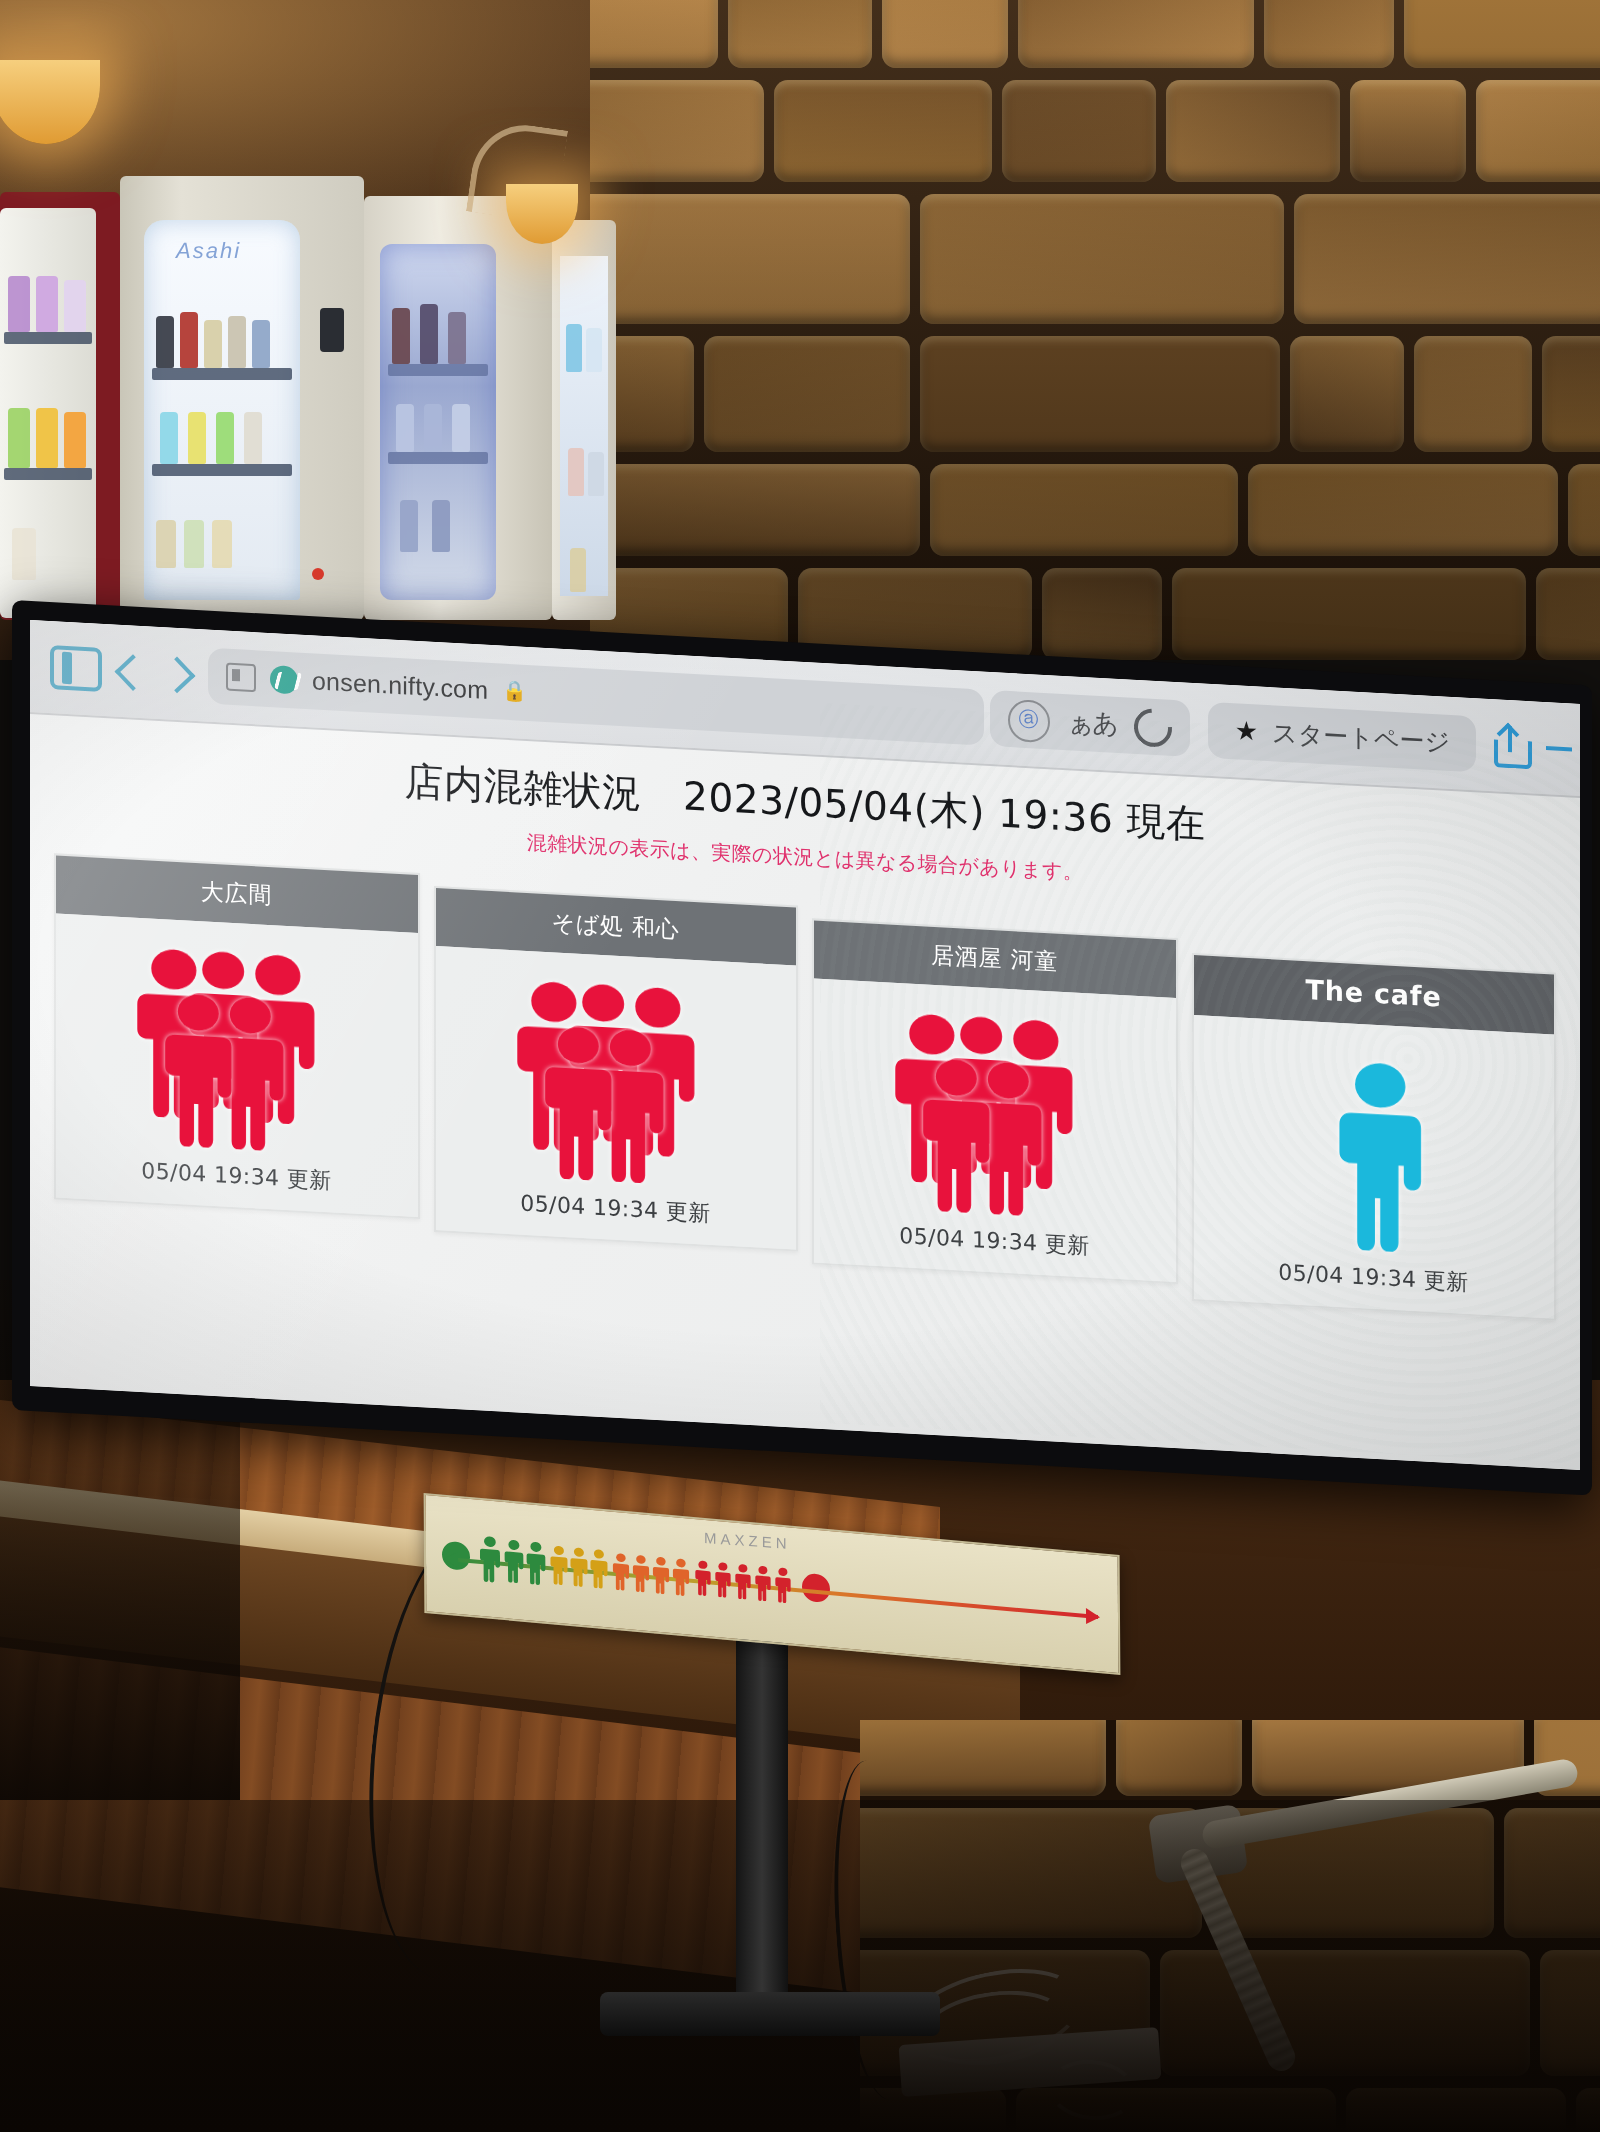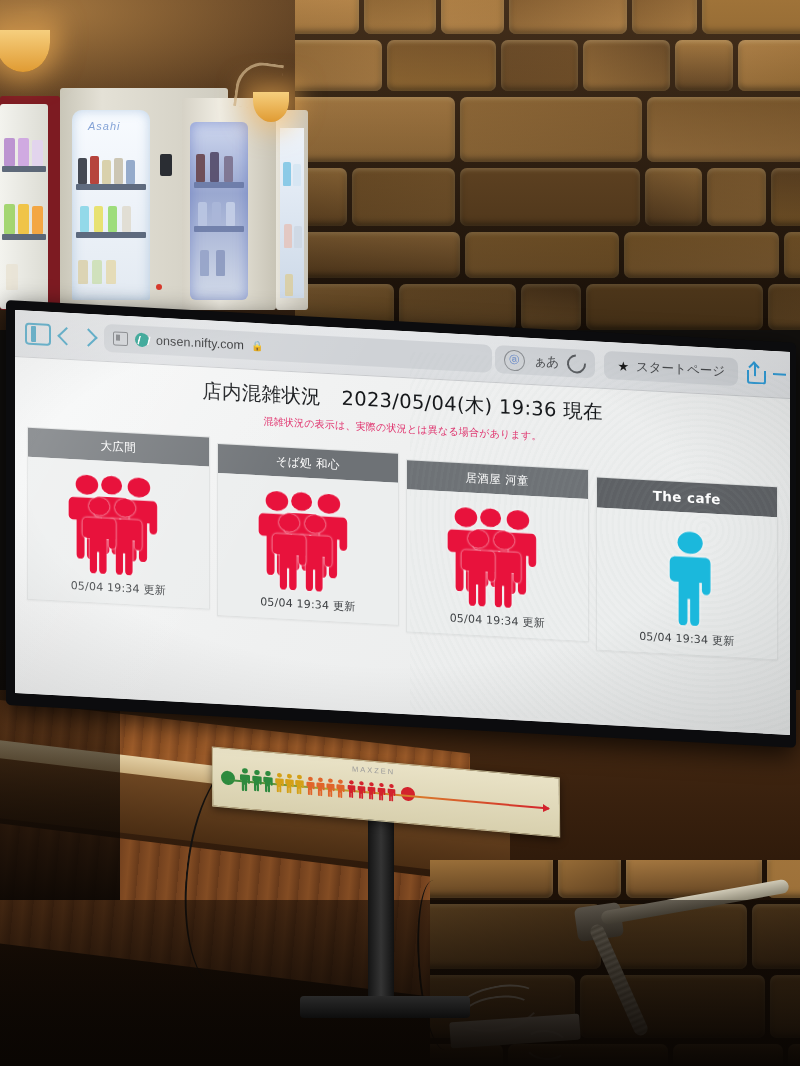--- a/index.html
+++ b/index.html
@@ -19,21 +19,21 @@
   .stone-wall .shade{position:absolute;inset:0;
     background:linear-gradient(180deg,rgba(255,200,130,.12),rgba(0,0,0,.45));
     pointer-events:none;}
 
   
   .vm{position:absolute;border-radius:3px;overflow:hidden;}
   .vm-red{left:0;top:96px;width:60px;height:214px;background:#7d1b22;}
   .vm1{left:0px;top:104px;width:48px;height:205px;
     background:linear-gradient(90deg,#f3f3ee,#dcdcd4);}
   .vm2{left:60px;top:88px;width:122px;height:222px;
-    background:linear-gradient(90deg,#c9c6b8,#e4e1d6 25%,#cfccc0);padding-left:46px;}
+    background:linear-gradient(90deg,#c9c6b8,#e4e1d6 25%,#cfccc0);}
   .vm2-glass{position:absolute;left:12px;top:22px;width:78px;height:190px;
     background:linear-gradient(180deg,#f8fbff,#e3eaf2);border-radius:10px 10px 2px 2px;
     box-shadow:inset 0 0 12px rgba(120,160,200,.45);}
   .vm3{left:182px;top:98px;width:94px;height:212px;
     background:linear-gradient(90deg,#d6d2c6,#efece2 40%,#c8c4b6);}
   .vm3-glass{position:absolute;left:8px;top:24px;width:58px;height:178px;
     background:linear-gradient(180deg,#cfd8ef,#9aa8d0 40%,#d3dbe9);border-radius:6px;
     box-shadow:inset 0 0 14px rgba(90,110,190,.6);}
   .vm4{left:276px;top:110px;width:32px;height:200px;
     background:linear-gradient(90deg,#e8e5db,#cac6ba);}

